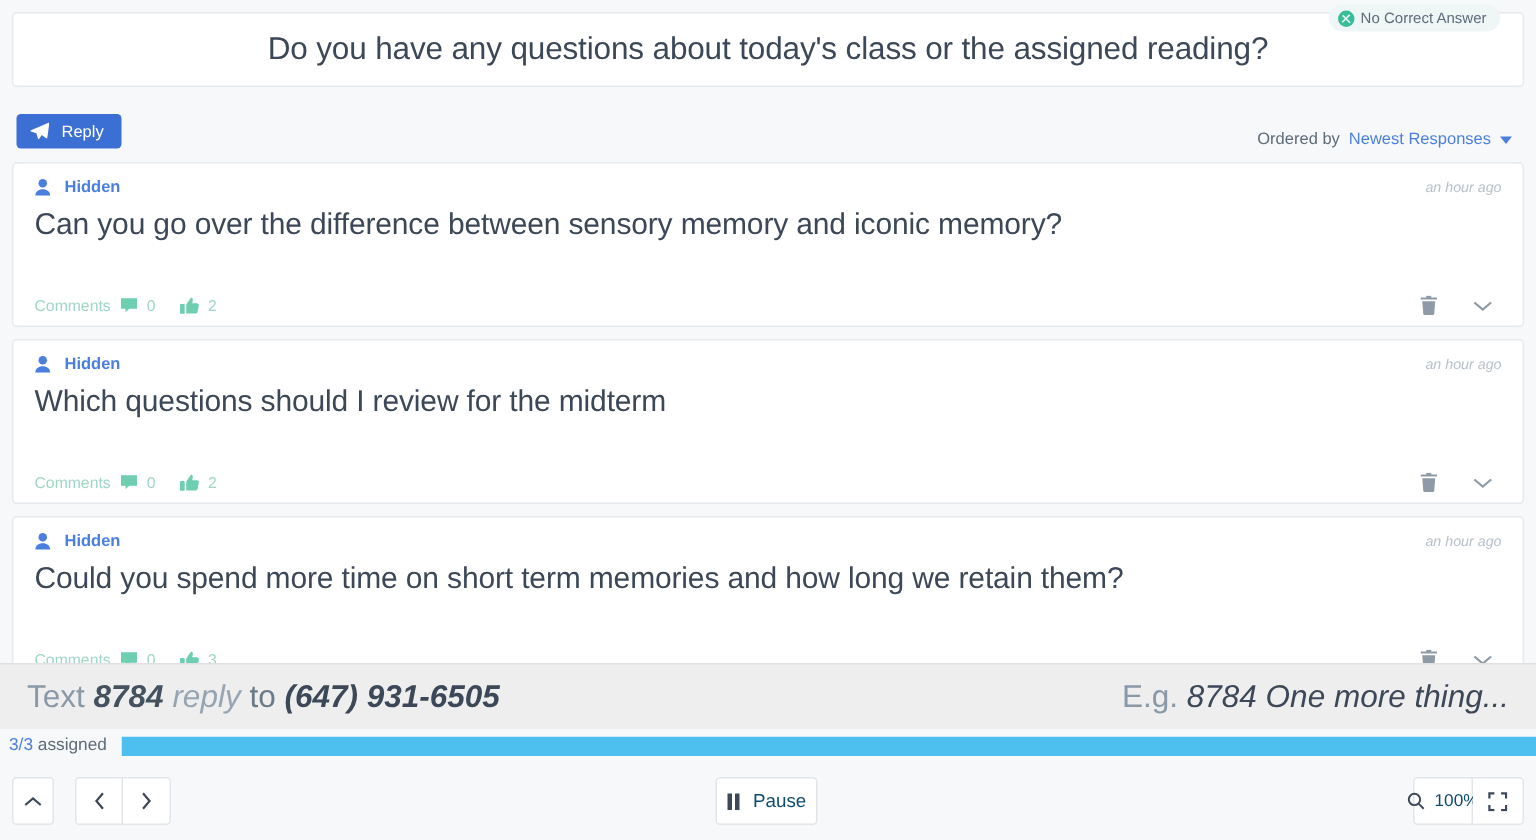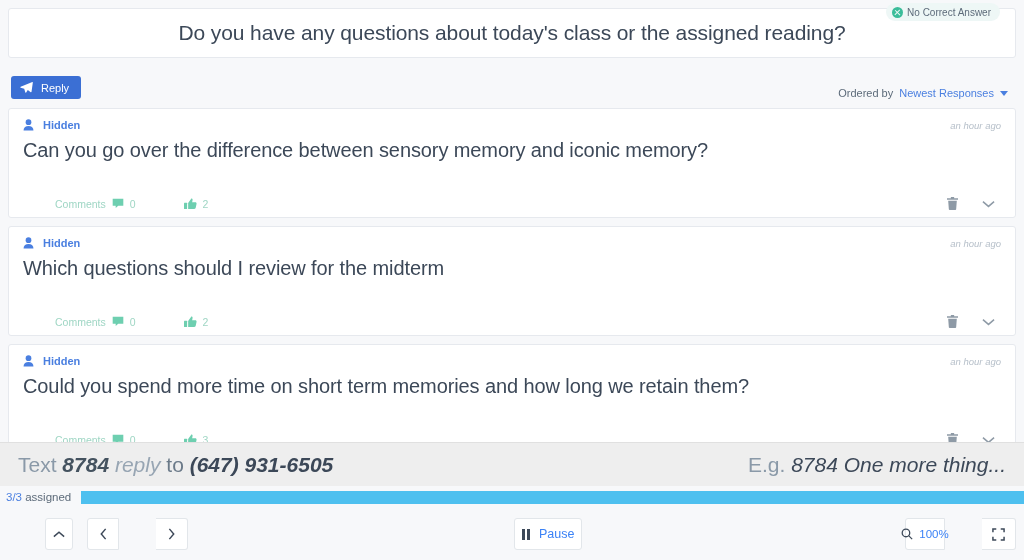--- a/index.html
+++ b/index.html
@@ -197,21 +197,20 @@
     display: flex;
     align-items: center;
     gap: 16px;
   }
   .metric {
     display: flex;
     align-items: center;
     gap: 6px;
     color: #9fd6c4;
     font-size: 10.5px;
-    margin-left: 32px;
   }
   .metric-label { color: #9fd6c4; font-size: 10.5px; }
   .metric-count { color: #9fd6c4; font-size: 10.5px; }
   .bubble-icon, .thumb-icon { display: block; }
 
   .foot-right {
     display: flex;
     align-items: center;
     gap: 24px;
     padding-right: 6px;
@@ -285,27 +284,26 @@
     bottom: 0;
     width: 1024px;
     height: 52px;
     background: #f7f8fa;
     z-index: 4;
   }
   .btn {
     background: #ffffff;
     border: 1px solid #e2e6ea;
     border-radius: 3px;
-    color: #3b82f6;
+    color: #0c4a6e;
     font-family: "Liberation Sans", sans-serif;
     cursor: pointer;
     display: flex;
     align-items: center;
     justify-content: center;
-    margin-left: 37px;
   }
   .nav-up {
     position: absolute;
     left: 8px; top: 10px;
     width: 28px; height: 32px;
   }
   .nav-group {
     position: absolute;
     left: 50px; top: 10px;
     display: flex;

